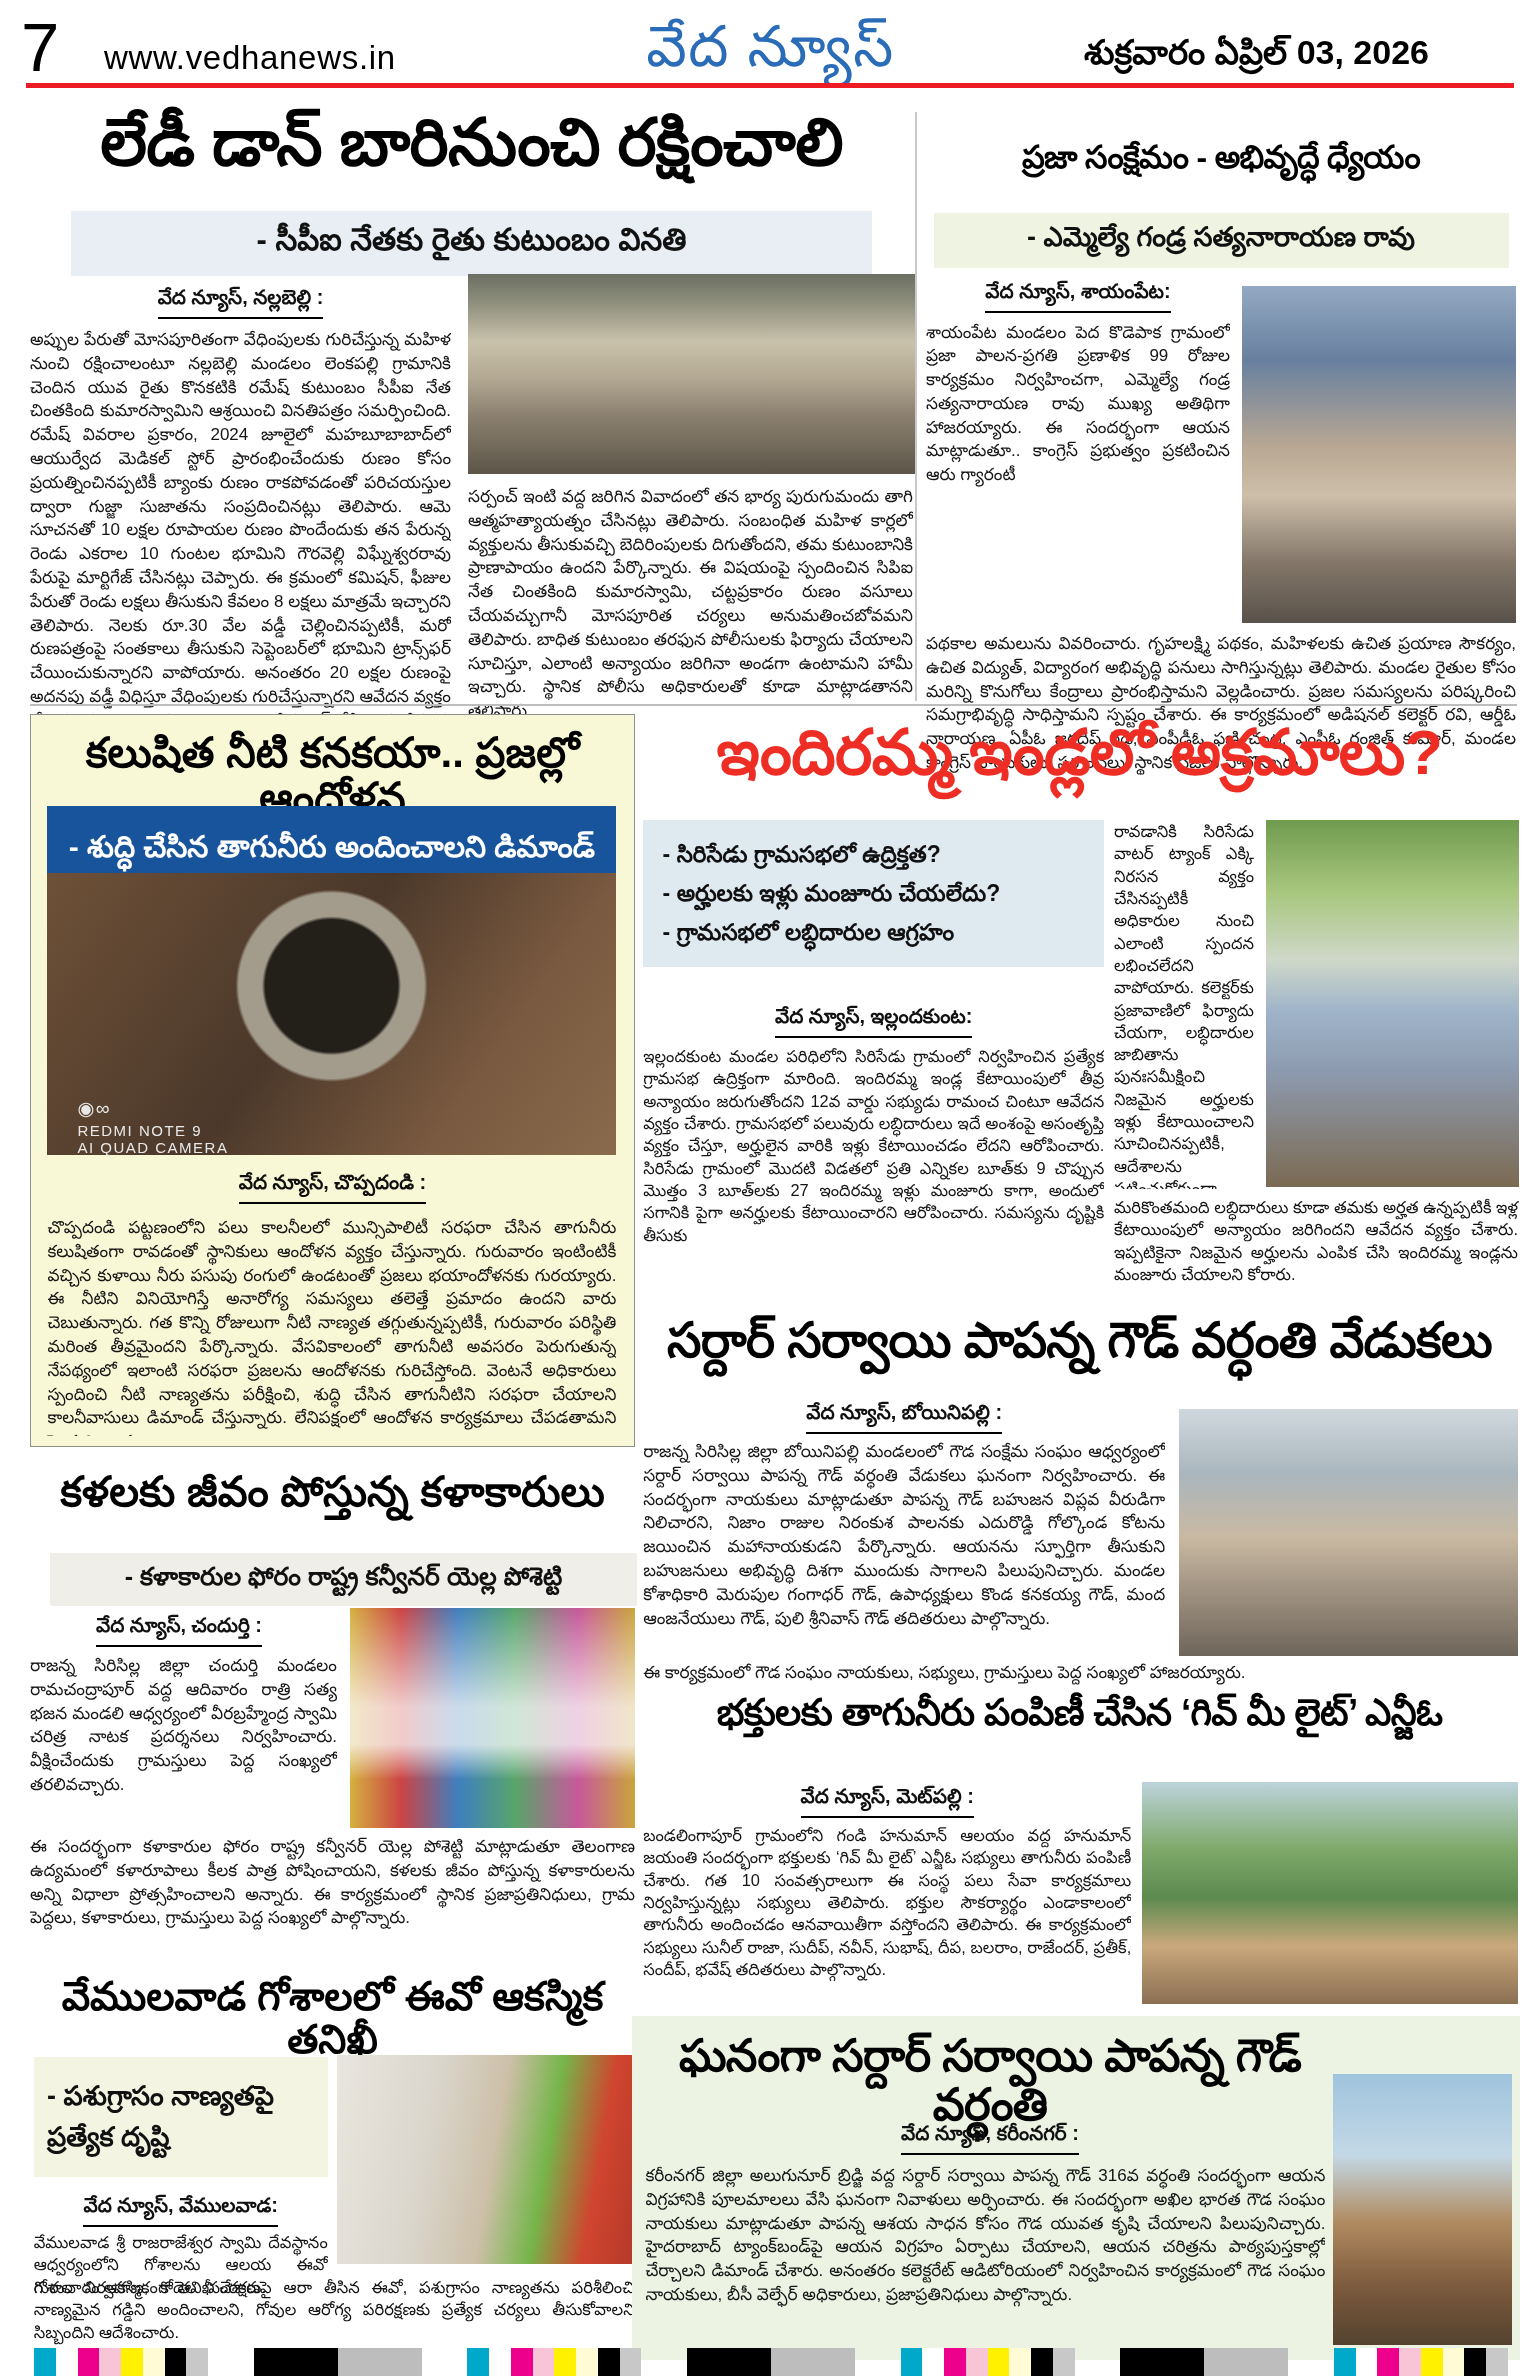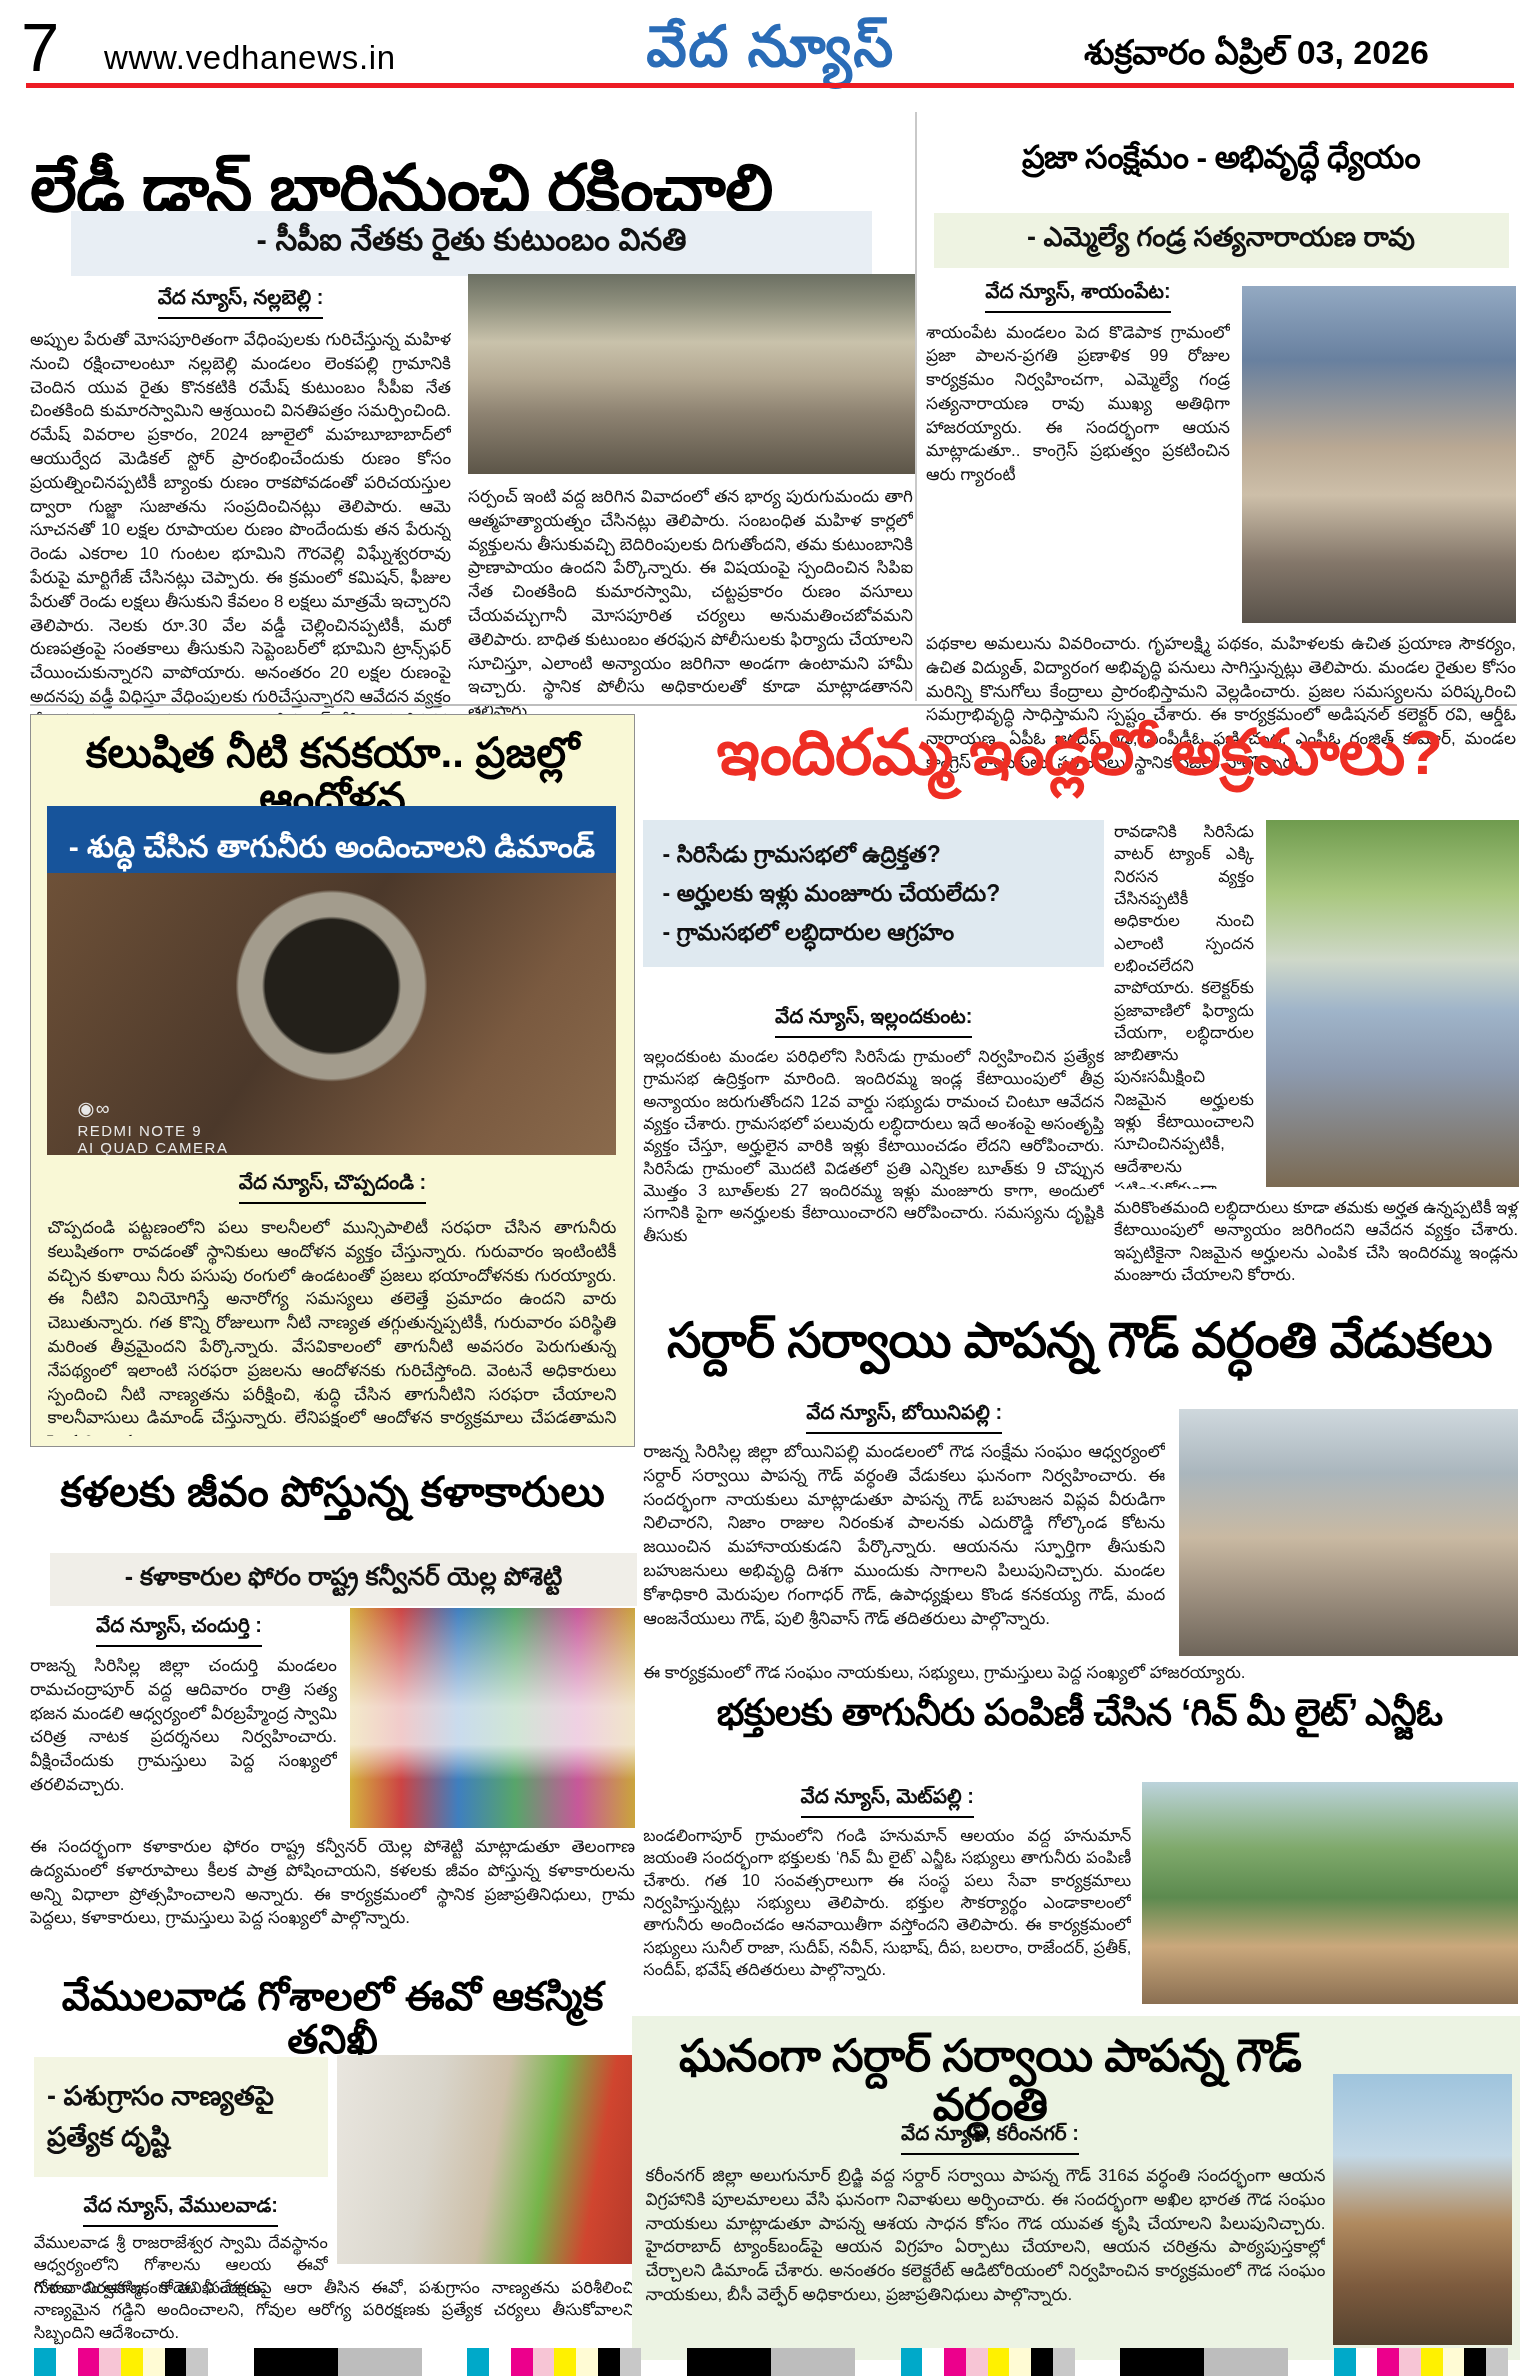--- a/index.html
+++ b/index.html
@@ -8,38 +8,38 @@
     --box-bluegray:#e8eef4; --bullets-bg:#dfe9f0; --box-green2:#ecf3e3;
     --subhead-gray:#f0eee8; --subhead-paleyellow:#f3f5e2;
   }
   *{margin:0;padding:0;box-sizing:border-box;}
   body{background:#777;font-family:"Liberation Sans","DejaVu Sans",sans-serif;}
   #page{position:relative;width:1541px;height:2377px;background:#ffffff;margin:0 auto;overflow:hidden;color:#111;}
 
   
   .page-number{position:absolute;left:21px;top:7.5px;font-size:69px;font-weight:400;color:#000;}
   .website{position:absolute;left:104px;top:39px;font-size:33px;color:#000;letter-spacing:0.7px;}
-  .masthead{position:absolute;left:50%;top:13.4px;transform:translateX(-50%);font-size:57px;font-weight:700;color:var(--masthead-blue);letter-spacing:1.5px;}
+  .masthead{position:absolute;left:50%;top:13.4px;transform:translateX(-50%);font-size:57px;font-weight:400;color:var(--masthead-blue);letter-spacing:1.5px;}
   .issue-date{position:absolute;right:112px;top:33px;font-size:34px;font-weight:700;color:#000;}
   .rule-red{position:absolute;left:26px;top:83px;width:1488px;height:5.2px;background:var(--accent-red);}
 
   
   section{position:absolute;}
   .hl{font-weight:800;color:#000;line-height:1.08;letter-spacing:-0.7px;}
   .dateline{font-weight:700;font-size:20px;border-bottom:2.2px solid #000;display:inline-block;padding-bottom:3px;}
   .dl-wrap{text-align:center;}
   .body{font-size:17px;line-height:1.4;text-align:justify;color:#141414;overflow:hidden;}
   .subbox{font-weight:700;text-align:center;}
   .ph{position:absolute;background:#ccc;}
   .vline{position:absolute;width:1.5px;background:#c9c9c9;}
   .hline{position:absolute;height:2.2px;background:#bdbdbd;}
 
   
   #a1{left:30px;top:101px;width:883px;height:602px;}
-  #a1 .hl{position:absolute;left:0;top:6px;width:100%;font-size:66px;margin-top:46px;}
+  #a1 .hl{position:absolute;left:0;top:6px;width:100%;font-size:66px;text-align:center;}
   #a1 .subbox{position:absolute;left:41px;top:110px;width:801px;background:var(--box-bluegray);font-size:31px;padding:11.2px 0;}
   #a1-left{position:absolute;left:0;top:185px;width:421px;}
   #a1-left .body{margin-top:9px;}
   #ph1{left:438px;top:173px;width:447px;height:200px;background:
        linear-gradient(180deg,#6b6f62 0%,#8d8e7c 14%,#c9c2ab 34%,#b3a892 52%,#8d8271 70%,#5c5548 100%);}
   #a1-right{position:absolute;left:438px;top:384px;width:445px;}
 
   
   #a2{left:926px;top:101px;width:590px;height:602px;}
   #a2 .hl{position:absolute;left:0;top:39px;width:100%;font-size:32px;text-align:center;}

